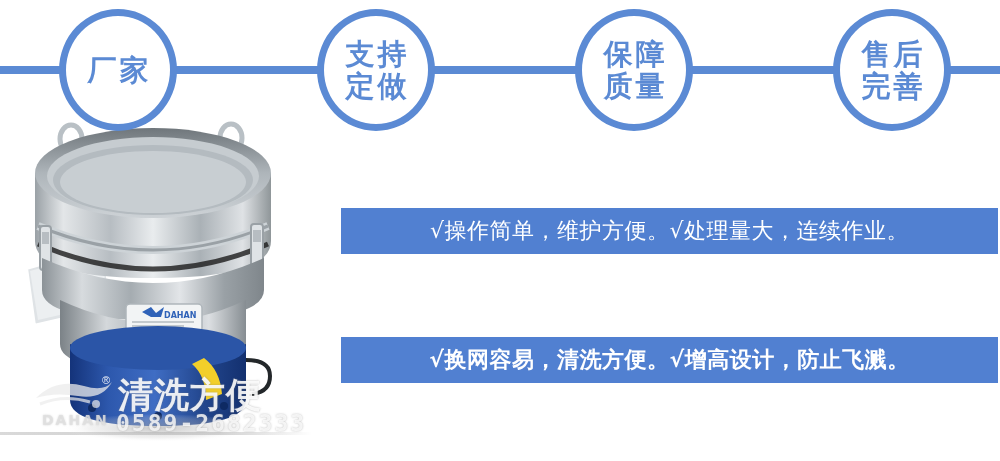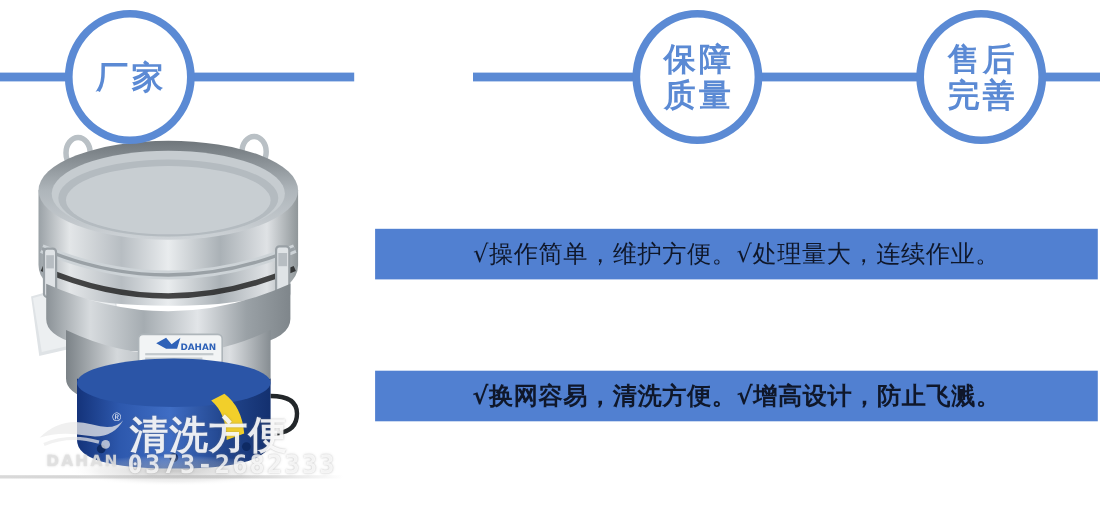--- a/index.html
+++ b/index.html
@@ -149,21 +149,21 @@
     display: flex;
     align-items: center;
     justify-content: center;
     z-index: 2;
   }
   #banner-1 { top: 208px; }
   #banner-2 { top: 337px; font-weight: bold; }
   .feature-banner .banner-text {
     font-family: "DejaVu Sans", "Liberation Sans", sans-serif;
     font-size: 22px;
-    color: #0f172a;
+    color: #ffffff;
     letter-spacing: 0.5px;
     white-space: nowrap;
   }
 </style>
 </head>
 <body>
 
 <div id="page">
 
   <div id="feature-strip">
@@ -171,20 +171,24 @@
     <div class="connector-line" style="left:0px;   width:64px;"></div>
     <div class="connector-line" style="left:172px; width:150px;"></div>
     <div class="connector-line" style="left:430px; width:150px;"></div>
     <div class="connector-line" style="left:688px; width:150px;"></div>
     <div class="connector-line" style="left:946px; width:54px;"></div>
 
     <div class="badge" style="left:59px;">
       <span class="badge-line">厂家</span>
     </div>
 
+    <div class="badge" style="left:317px;">
+      <span class="badge-line">支持</span>
+      <span class="badge-line">定做</span>
+    </div>
 
     <div class="badge" style="left:575px;">
       <span class="badge-line">保障</span>
       <span class="badge-line">质量</span>
     </div>
 
     <div class="badge" style="left:833px;">
       <span class="badge-line">售后</span>
       <span class="badge-line">完善</span>
     </div>
@@ -308,21 +312,21 @@
 
   <div id="watermark">
     <svg class="wm-swoosh" viewBox="0 0 88 42" xmlns="http://www.w3.org/2000/svg" aria-hidden="true">
       <path d="M6 24 Q26 4 54 12 Q74 18 82 8 Q72 26 48 22 Q24 18 6 24 Z" fill="rgba(235,235,235,0.75)"></path>
       <path d="M10 30 Q34 20 60 28" fill="none" stroke="rgba(235,235,235,0.7)" stroke-width="3"></path>
       <circle cx="66" cy="30" r="4" fill="rgba(235,235,235,0.7)"></circle>
     </svg>
     <span class="wm-reg">®</span>
     <span class="wm-pinyin">DAHAN</span>
     <span class="wm-brand">清洗方便</span>
-    <span class="wm-phone">0373-2682333</span>
+    <span class="wm-phone">0589-2682333</span>
   </div>
 
   <div class="feature-banner" id="banner-1">
     <span class="banner-text">√操作简单，维护方便。√处理量大，连续作业。</span>
   </div>
 
   <div class="feature-banner" id="banner-2">
     <span class="banner-text">√换网容易，清洗方便。√增高设计，防止飞溅。</span>
   </div>
 

